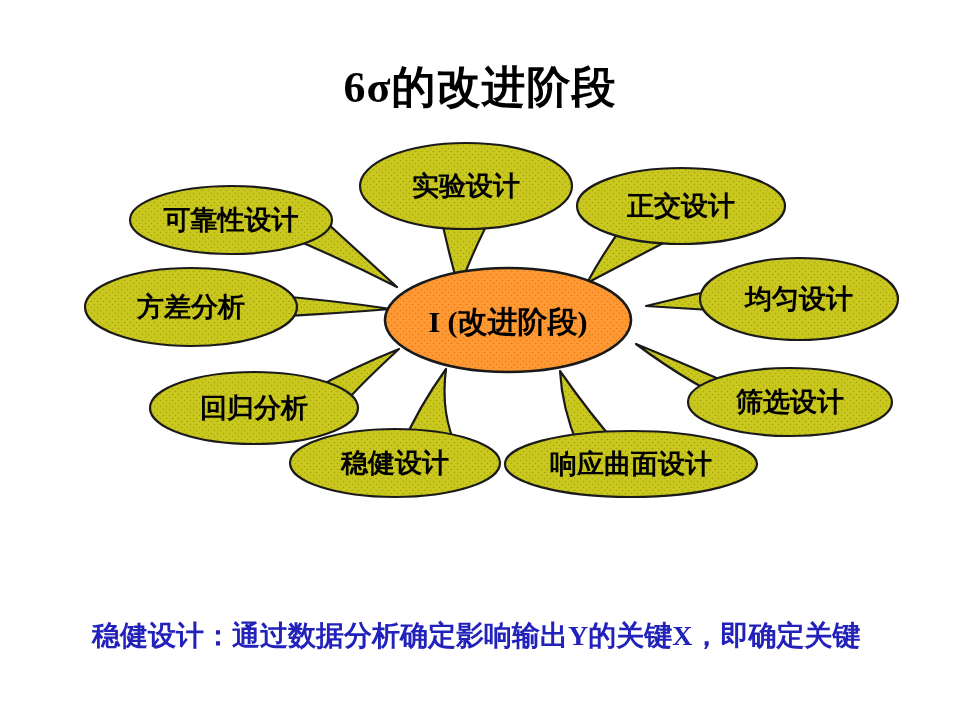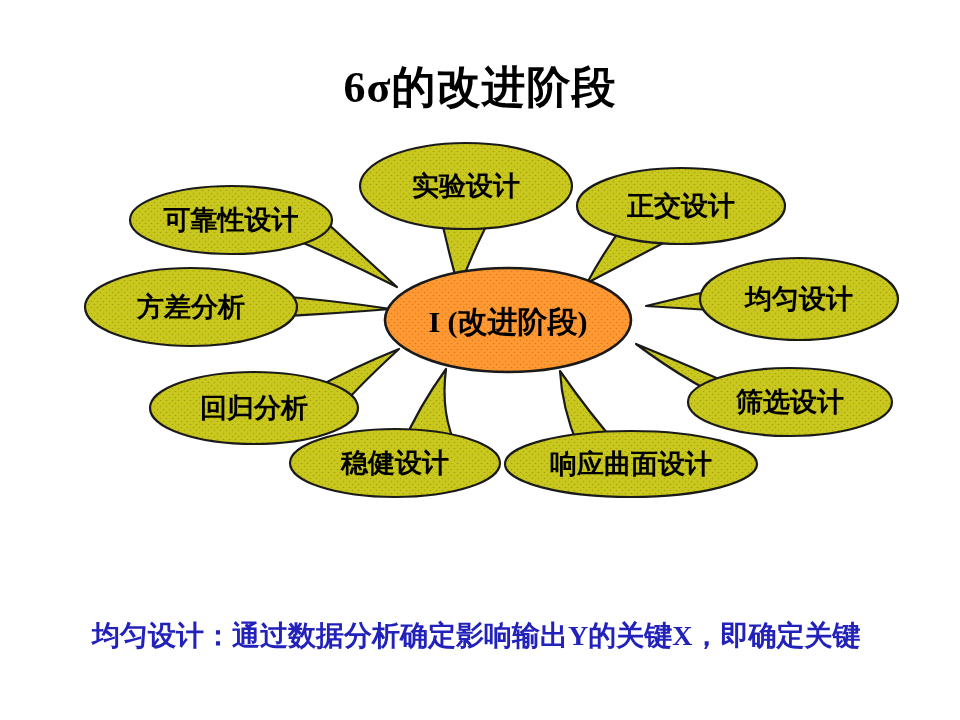--- a/index.html
+++ b/index.html
@@ -142,17 +142,17 @@
       <text class="bubble-label" x="231" y="220">可靠性设计</text>
     </g>
 
     <g>
       <ellipse class="center-ellipse" cx="508" cy="320" rx="123" ry="52"></ellipse>
       <text class="center-label" x="508" y="321">I (改进阶段)</text>
     </g>
   </svg>
 
   <div class="description">
-    <div>均匀设计：通过数据分析确定影响输出Y的关键X，即确定关键</div>
+    <div>稳健设计：通过数据分析确定影响输出Y的关键X，即确定关键</div>
     
   </div>
 
 </div>
 
 </body></html>

